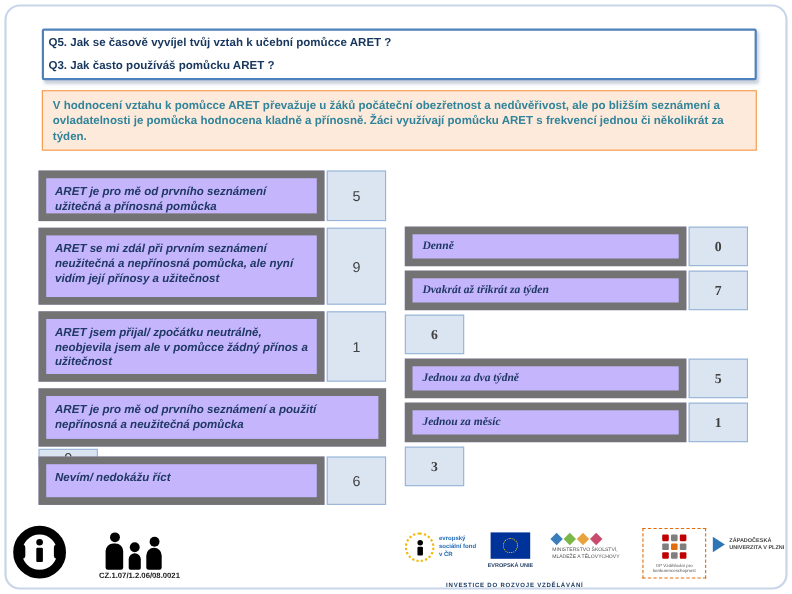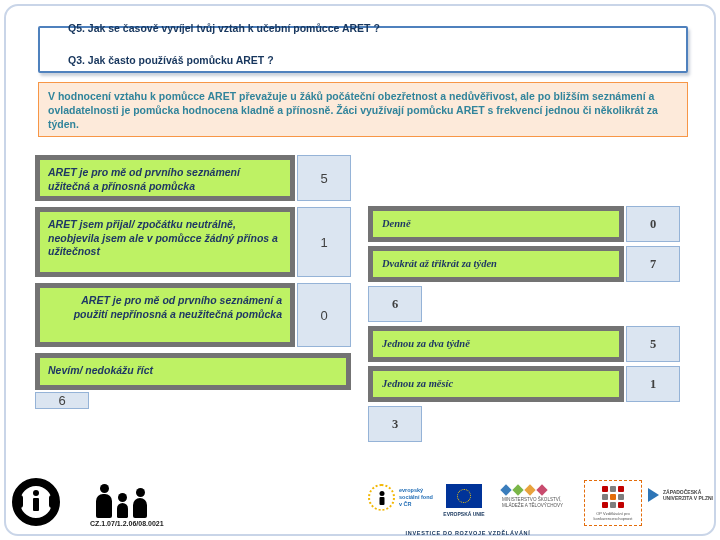--- a/index.html
+++ b/index.html
@@ -2,44 +2,44 @@
 <html><head>
 <meta charset="utf-8">
 <style>
   * { margin:0; padding:0; box-sizing:border-box; }
   html,body { width:720px; height:540px; background:#fff; font-family:"Liberation Sans", sans-serif; }
   .slide { position:relative; width:720px; height:540px; background:#ffffff; overflow:hidden; }
   .frame { position:absolute; inset:4px; border:2px solid #c9d5e8; border-radius:14px; pointer-events:none; }
 
   
   .questions-box { position:absolute; left:38px; top:26px; width:650px; height:47px;
-    background:#fff; border:2px solid #4f81bd; border-radius:2px; padding:5px 28px;
-    display:flex; flex-direction:column; justify-content:flex-end; gap:20px;
+    background:#fff; border:2px solid #4f81bd; border-radius:2px; padding:5px 4px;
+    display:flex; flex-direction:column; justify-content:space-between; gap:9px;
     box-shadow:2px 3px 3px rgba(100,120,150,.35); }
   .question { font-size:10.5px; font-weight:bold; color:#17365d; }
 
   
   .summary-box { position:absolute; left:38px; top:82px; width:650px; height:55px;
     background:#fdeada; border:1px solid #f79646; padding:6px 9px;
     font-size:10.5px; line-height:1.35; font-weight:bold; color:#31849b; }
 
   
-  .cell-label { background:#bef264; border:5px solid #737373; color:#1f3864;
+  .cell-label { background:#c4b5fd; border:7px solid #737373; color:#1f3864;
     font-weight:bold; font-style:italic; font-size:10.5px; line-height:1.3; }
   .cell-value { background:#dbe5f1; border:1px solid #95b3d7; display:flex;
     align-items:center; justify-content:center; color:#404040; }
 
   .left-table { position:absolute; left:35px; top:155px; width:316px;
     display:flex; flex-direction:column; gap:6px; }
   .lrow { display:flex; gap:2px; }
   .lrow .cell-label { flex:1; padding:6px 8px; }
   .lrow .cell-value { width:54px; font-size:13px; }
   .lrow:nth-child(1){ height:46px; }
   .lrow:nth-child(2){ height:70px; }
-  .lrow:nth-child(3){ height:64px;text-align:right; }
+  .lrow:nth-child(3){ height:64px; }
   .lrow:nth-child(4){ height:56px;flex-direction:column; }
   .lrow:nth-child(5){ height:44px; }
 
   .right-table { position:absolute; left:368px; top:206px; width:312px;
     display:flex; flex-direction:column; gap:4px; }
   .rrow { display:flex; gap:2px; height:36px;font-family:Liberation Serif, serif; }
   .rrow .cell-label { flex:1; padding:0 9px; display:flex; align-items:center; }
   .rrow .cell-value { width:54px; font-size:12.5px; font-weight:bold; }
 
   
@@ -115,20 +115,24 @@
     <div class="question">Q5. Jak se časově vyvíjel tvůj vztah k učební pomůcce ARET ?</div>
     <div class="question">Q3. Jak často používáš  pomůcku ARET ?</div>
   </div>
 
   <div class="summary-box">V hodnocení vztahu k pomůcce ARET převažuje u žáků počáteční obezřetnost a nedůvěřivost, ale po bližším seznámení a ovladatelnosti je pomůcka hodnocena kladně a přínosně. Žáci využívají pomůcku ARET s frekvencí jednou či několikrát za týden.</div>
 
   <div class="left-table">
     <div class="lrow">
       <div class="cell-label">ARET je pro mě od prvního seznámení užitečná a přínosná pomůcka</div>
       <div class="cell-value">5</div>
+    </div>
+    <div class="lrow">
+      <div class="cell-label">ARET se mi zdál při prvním seznámení neužitečná a nepřínosná pomůcka, ale nyní vidím její přínosy a užitečnost</div>
+      <div class="cell-value">9</div>
     </div>
     <div class="lrow">
       <div class="cell-label">ARET jsem přijal/ zpočátku neutrálně, neobjevila jsem ale v pomůcce žádný přínos a užitečnost</div>
       <div class="cell-value">1</div>
     </div>
     <div class="lrow">
       <div class="cell-label">ARET je pro mě od prvního seznámení a použití nepřínosná a neužitečná pomůcka</div>
       <div class="cell-value">0</div>
     </div>
     <div class="lrow">

